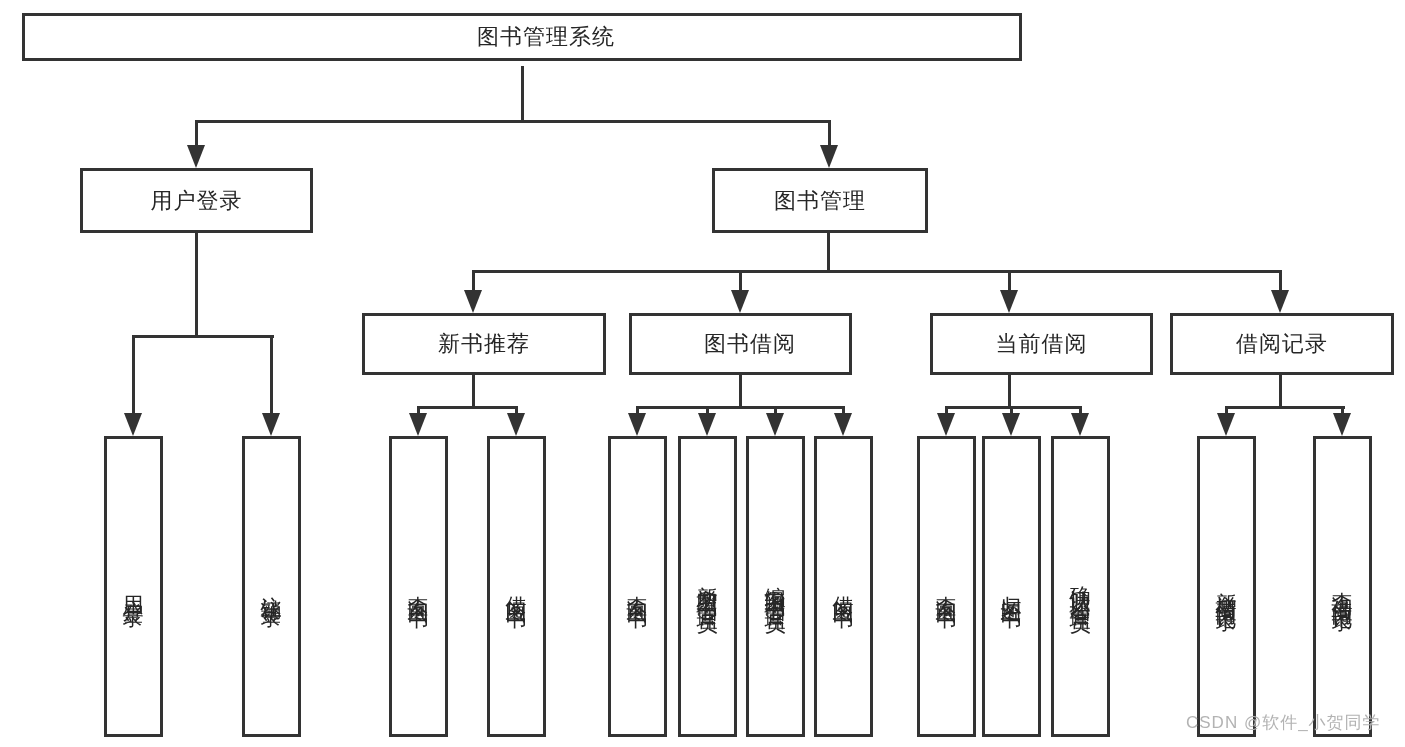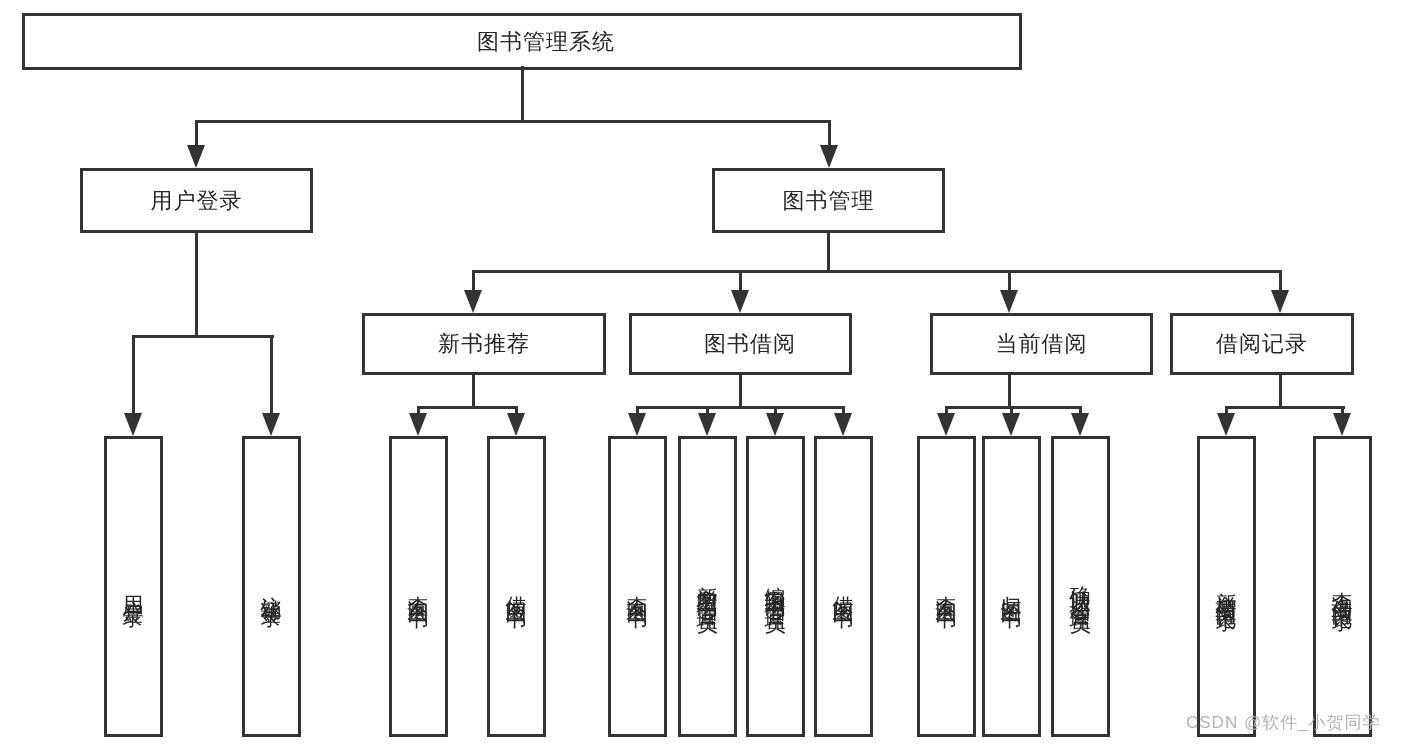--- a/index.html
+++ b/index.html
@@ -26,35 +26,35 @@
   .watermark{
     position:absolute;left:1186px;top:711px;font-size:17px;color:#b3b3b3;
     letter-spacing:1px;white-space:nowrap;z-index:5;
   }
 </style>
 </head>
 <body>
 
 <div id="canvas">
 
-  <div class="box" style="left:22px;top:13px;width:1000px;height:57px;padding-left:48px;">
+  <div class="box" style="left:22px;top:13px;width:1000px;height:48px;padding-left:48px;">
     <span class="hlabel">图书管理系统</span>
   </div>
 
   <div class="vline" style="left:521px;top:66px;height:57px;"></div>
   <div class="hline" style="left:195px;top:120px;width:636px;"></div>
   <div class="vline" style="left:195px;top:120px;height:28px;"></div>
   <div class="arrow" style="left:187px;top:145px;"></div>
   <div class="vline" style="left:828px;top:120px;height:28px;"></div>
   <div class="arrow" style="left:820px;top:145px;"></div>
 
   <div class="box" style="left:80px;top:168px;width:233px;height:65px;">
     <span class="hlabel">用户登录</span>
   </div>
-  <div class="box" style="left:712px;top:168px;width:233px;height:65px;">
+  <div class="box" style="left:712px;top:168px;width:216px;height:65px;">
     <span class="hlabel">图书管理</span>
   </div>
 
   <div class="vline" style="left:195px;top:231px;height:106px;"></div>
   <div class="hline" style="left:132px;top:335px;width:142px;"></div>
   <div class="vline" style="left:132px;top:335px;height:80px;"></div>
   <div class="arrow" style="left:124px;top:413px;"></div>
   <div class="vline" style="left:270px;top:335px;height:80px;"></div>
   <div class="arrow" style="left:262px;top:413px;"></div>
 
@@ -71,21 +71,21 @@
 
   <div class="box" style="left:362px;top:313px;width:244px;height:62px;">
     <span class="hlabel">新书推荐</span>
   </div>
   <div class="box" style="left:629px;top:313px;width:223px;height:62px;padding-left:19px;">
     <span class="hlabel">图书借阅</span>
   </div>
   <div class="box" style="left:898px;top:313px;width:223px;height:62px;margin-left:32px;">
     <span class="hlabel">当前借阅</span>
   </div>
-  <div class="box" style="left:1170px;top:313px;width:184px;height:62px;">
+  <div class="box" style="left:1170px;top:313px;width:224px;height:62px;">
     <span class="hlabel">借阅记录</span>
   </div>
 
   <div class="vline" style="left:472px;top:373px;height:35px;"></div>
   <div class="hline" style="left:417px;top:406px;width:101px;"></div>
   <div class="vline" style="left:417px;top:406px;height:10px;"></div>
   <div class="arrow" style="left:409px;top:413px;"></div>
   <div class="vline" style="left:515px;top:406px;height:10px;"></div>
   <div class="arrow" style="left:507px;top:413px;"></div>
 

